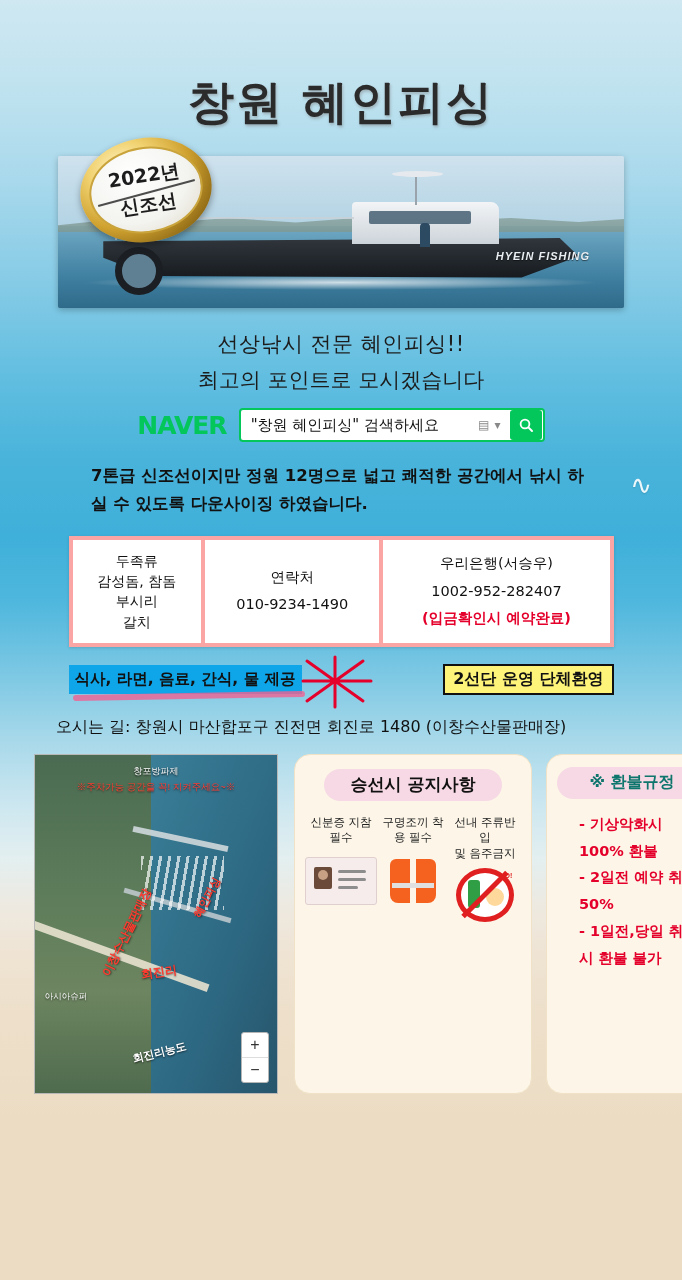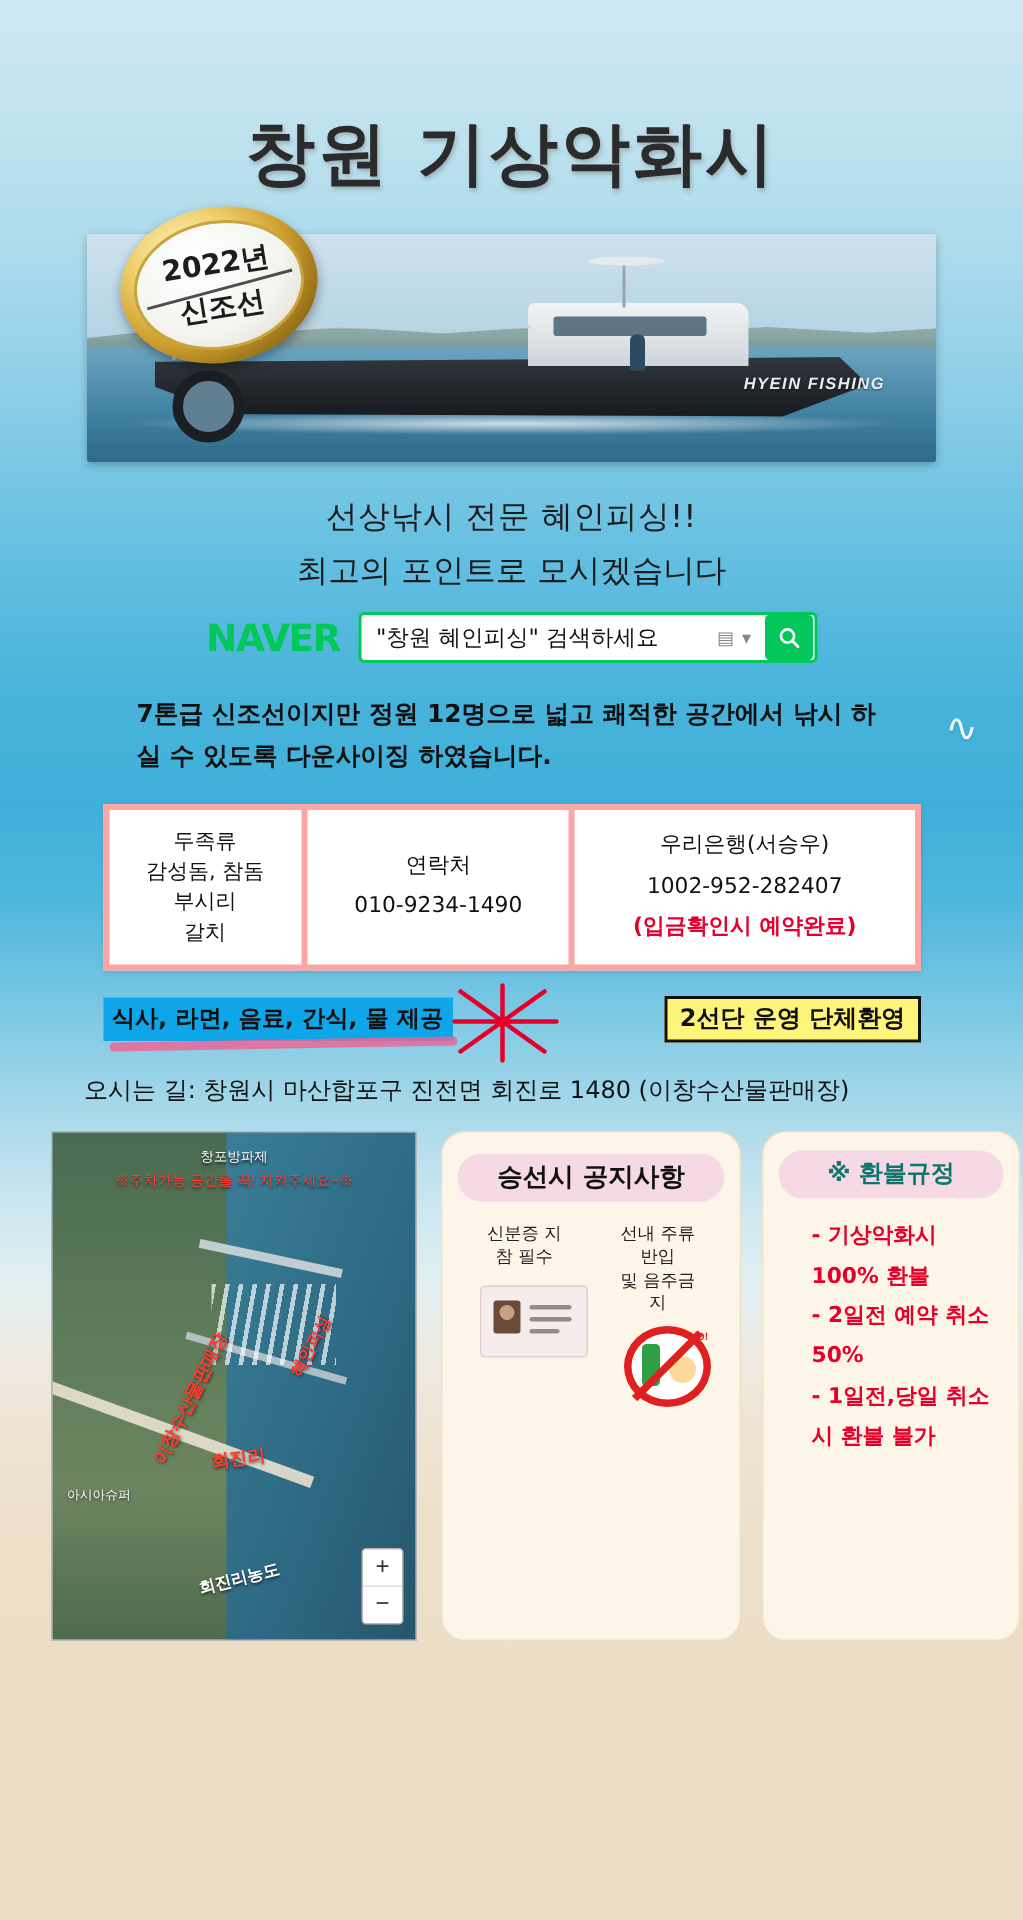--- a/index.html
+++ b/index.html
@@ -509,21 +509,21 @@
     color:#e4002b; font-size:14.5px; font-weight:bold;
     line-height:1.85;
     padding-left: 22px;
   }
 </style>
 </head>
 <body>
 
 <div class="page">
 
-  <div class="title">창원 기상악화시</div>
+  <div class="title">창원 혜인피싱</div>
 
   <div class="photo-wrap">
     <div class="photo">
       <div class="sky"></div>
       <div class="hills"></div>
       <div class="sea"></div>
       <div class="wake"></div>
       <div class="hull"></div>
       <div class="cabin"></div>
       <div class="cabin-window"></div>
@@ -632,20 +632,30 @@
             <div class="ic">
               <div class="ic-id">
                 <div class="ph"></div>
                 <div class="ln l1"></div>
                 <div class="ln l2"></div>
                 <div class="ln l3"></div>
               </div>
             </div>
           </div>
 
+          <div class="notice-item">
+            <div class="cap" style="white-space:pre-line">구명조끼 착용 필수</div>
+            <div class="ic">
+              <div class="ic-vest">
+                <div class="body"></div>
+                <div class="gap"></div>
+                <div class="strap"></div>
+              </div>
+            </div>
+          </div>
 
           <div class="notice-item">
             <div class="cap" style="white-space:pre-line">선내 주류반입
 및 음주금지</div>
             <div class="ic">
               <div class="ic-no">
                 <div class="circle"></div>
                 <div class="bottle"></div>
                 <div class="face"></div>
                 <div class="slash"></div>

